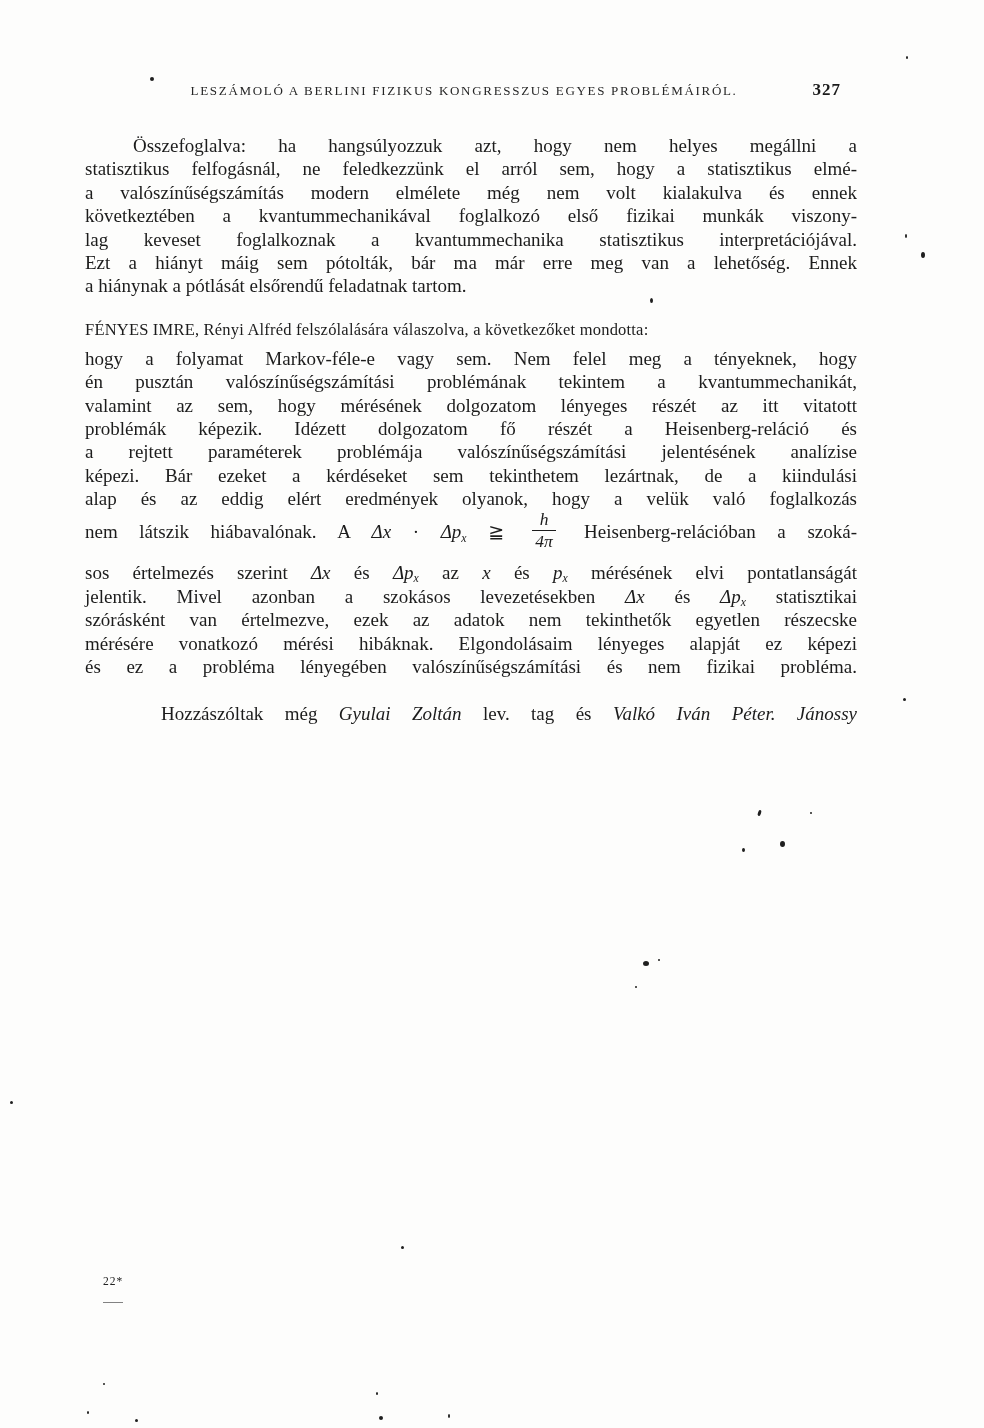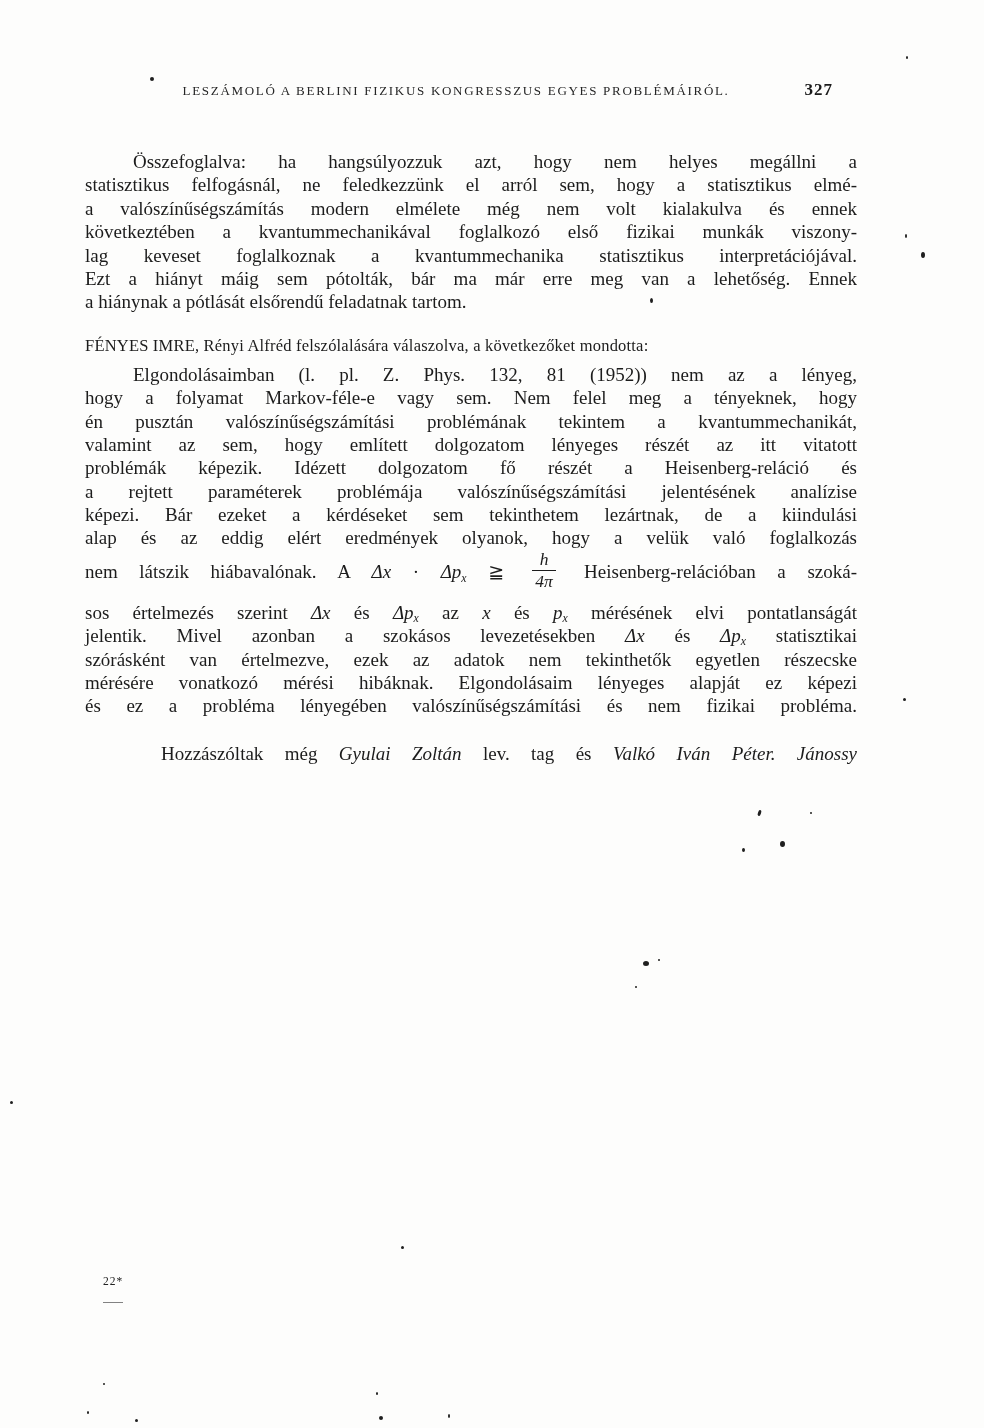--- a/index.html
+++ b/index.html
@@ -6,33 +6,33 @@
   .page{
     position:relative;
     width:984px;height:1428px;
     background:#fdfdfc;
     font-family:"Liberation Serif","DejaVu Serif",serif;
     color:#1c1c1c;
     overflow:hidden;
   }
   
   .running-head{
-    position:absolute;top:80px;left:81px;width:772px;height:22px;text-align:center;
+    position:absolute;top:80px;left:89px;width:772px;height:22px;text-align:center;
   }
   .running-head .title{
     position:absolute;left:50%;top:3px;transform:translateX(-52%);
     font-size:13px;letter-spacing:1.7px;white-space:nowrap;color:#262626;
   }
   .running-head .pagenum{
     position:absolute;right:20px;top:0;
     font-size:17px;font-weight:600;letter-spacing:1px;color:#1a1a1a;
   }
   
   .content{position:absolute;left:85px;top:134px;width:772px;}
-  .para{text-align:justify;margin-top:16px;}
+  .para{text-align:justify;}
   .para .line{
     font-size:19px;line-height:23.4px;height:23.4px;
     text-align:justify;text-align-last:justify;
     overflow:visible;white-space:nowrap0;
   }
   .para .line.tall{height:auto;min-height:45px;display:block;padding:4px 0 2px 0;}
   .para .line.short{text-align-last:left;}
   .para .line.indent{text-indent:48px;}
   .para.speaker{margin-top:21px;}
   .para.speaker .line{
@@ -77,24 +77,23 @@
         <div class="line"><span class="">a valószínűségszámítás modern elmélete még nem volt kialakulva és ennek</span></div>
         <div class="line"><span class="">következtében a kvantummechanikával foglalkozó első fizikai munkák viszony-</span></div>
         <div class="line"><span class="">lag keveset foglalkoznak a kvantummechanika statisztikus interpretációjával.</span></div>
         <div class="line"><span class="">Ezt a hiányt máig sem pótolták, bár ma már erre meg van a lehetőség. Ennek</span></div>
         <div class="line short"><span class="">a hiánynak a pótlását elsőrendű feladatnak tartom.</span></div>
       </div>
       <div class="para speaker">
         <div class="line short"><span class="">FÉNYES IMRE, Rényi Alfréd felszólalására válaszolva, a következőket mondotta:</span></div>
       </div>
       <div class="para reply">
-        <div class="line indent"><span class="">Elgondolásaimban (l. pl. Z. Phys. 132, 81 (1952)) nem az a lényeg,</span></div>
         <div class="line"><span class="">hogy a folyamat Markov-féle-e vagy sem. Nem felel meg a tényeknek, hogy</span></div>
         <div class="line"><span class="">én pusztán valószínűségszámítási problémának tekintem a kvantummechanikát,</span></div>
-        <div class="line"><span class="">valamint az sem, hogy említett dolgozatom lényeges részét az itt vitatott</span></div>
+        <div class="line"><span class="">valamint az sem, hogy mérésének dolgozatom lényeges részét az itt vitatott</span></div>
         <div class="line"><span class="">problémák képezik. Idézett dolgozatom fő részét a Heisenberg-reláció és</span></div>
         <div class="line"><span class="">a rejtett paraméterek problémája valószínűségszámítási jelentésének analízise</span></div>
         <div class="line"><span class="">képezi. Bár ezeket a kérdéseket sem tekinthetem lezártnak, de a kiindulási</span></div>
         <div class="line"><span class="">alap és az eddig elért eredmények olyanok, hogy a velük való foglalkozás</span></div>
         <div class="line tall"><span class="">nem látszik hiábavalónak. A </span><span class="i">Δx</span><span class=""> · </span><span class="i">Δp</span><span class="i sub">x</span><span class=""> ≧ </span><span class="frac">
             <span class="num">h</span>
             <span class="bar"></span>
             <span class="den">4π</span>
           </span><span class=""> Heisenberg-relációban a szoká-</span></div>
         <div class="line"><span class="">sos értelmezés szerint </span><span class="i">Δx</span><span class=""> és </span><span class="i">Δp</span><span class="i sub">x</span><span class=""> az </span><span class="i">x</span><span class=""> és </span><span class="i">p</span><span class="i sub">x</span><span class=""> mérésének elvi pontatlanságát</span></div>

